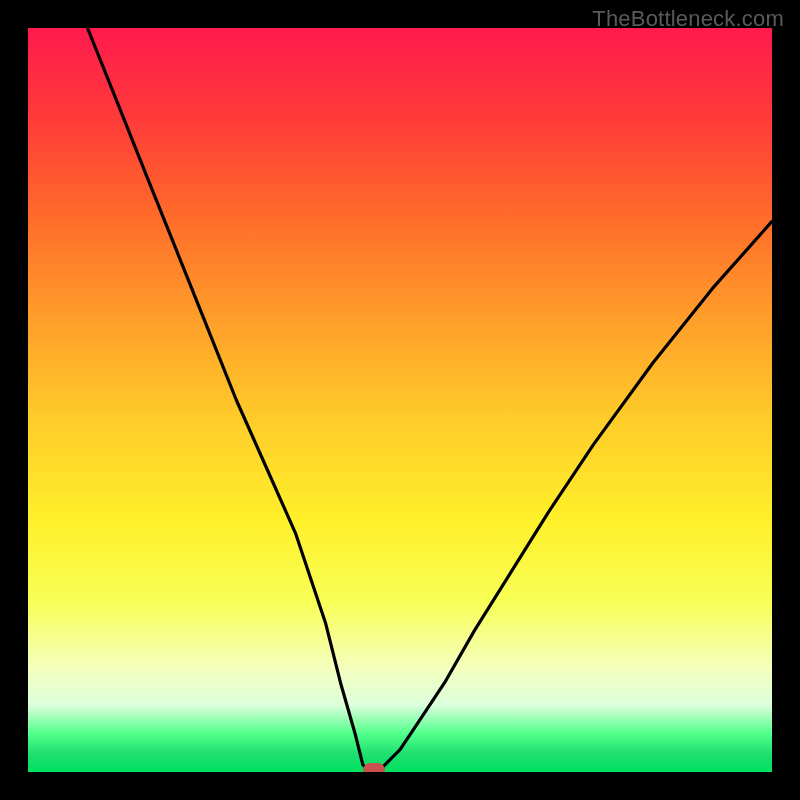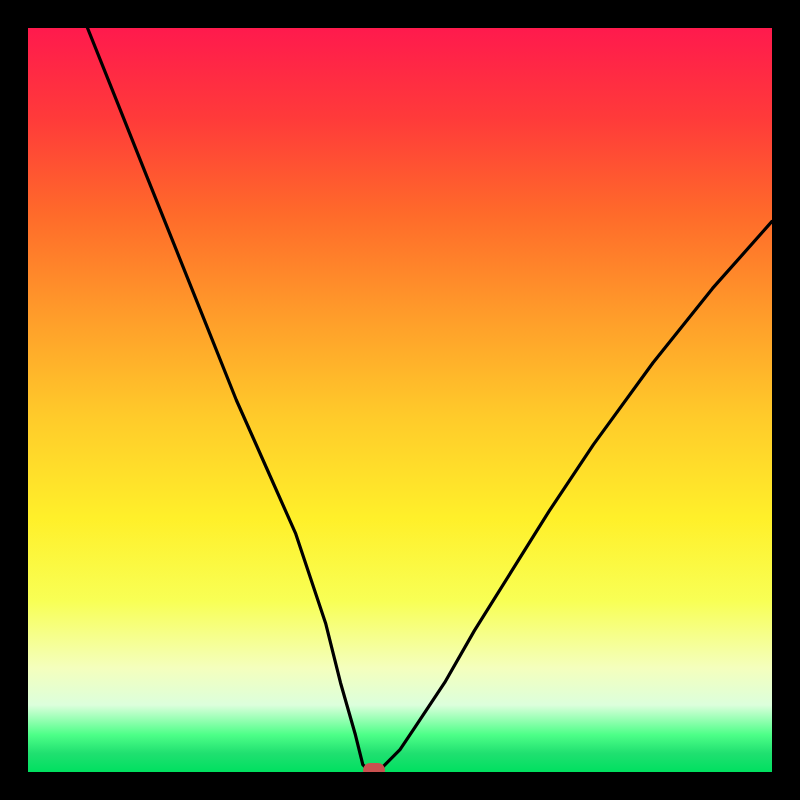--- a/index.html
+++ b/index.html
@@ -63,20 +63,21 @@
     height: 14px;
     border-radius: 7px;
     background: #c9514f;
   }
 </style>
 </head>
 <body>
 
 <div class="frame">
 
+  <div class="watermark">TheBottleneck.com</div>
 
   <div class="plot-area">
 
     <svg class="curve" viewBox="0 0 744 744" preserveAspectRatio="none">
       <path id="curve-path" fill="none" stroke="#000" stroke-width="3.2" stroke-linecap="round" stroke-linejoin="round" d="M59.5 0.0 L89.3 74.4 L119.0 148.8 L148.8 223.2 L178.6 297.6 L208.3 372.0 L238.1 439.0 L267.8 505.9 L297.6 595.2 L312.5 654.7 L327.4 706.8 L334.8 736.6 L342.2 744.0 L349.7 744.0 L357.1 736.6 L372.0 721.7 L386.9 699.4 L416.6 654.7 L446.4 602.6 L483.6 543.1 L520.8 483.6 L565.4 416.6 L625.0 334.8 L684.5 260.4 L744.0 193.4"></path>
     </svg>
 
     <div id="min-marker" class="marker" style="left: 334.96px; top: 735px;"></div>
   </div>
 

